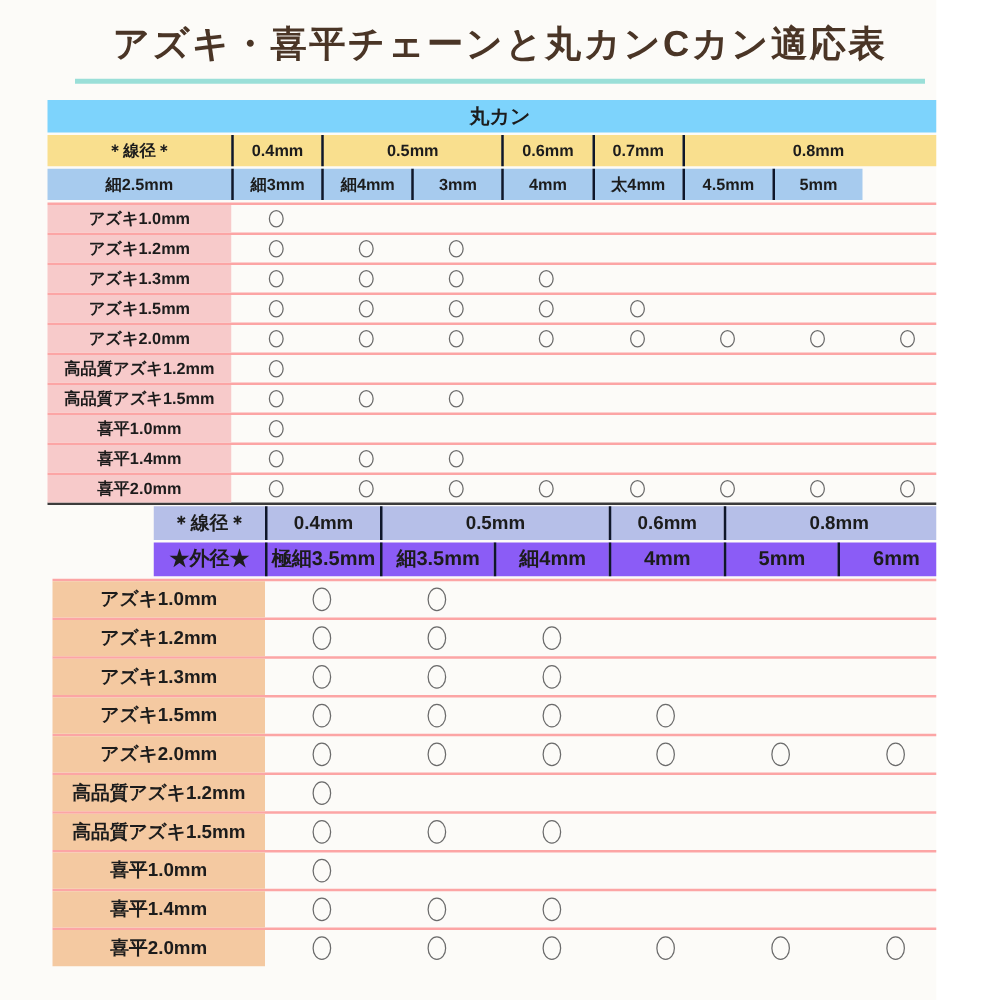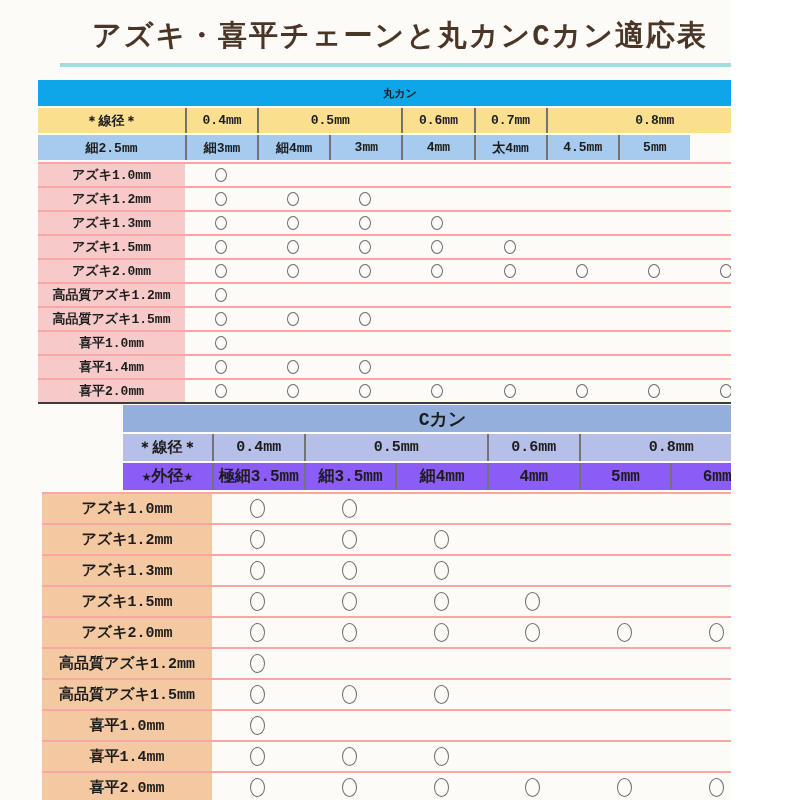--- a/index.html
+++ b/index.html
@@ -1,46 +1,47 @@
 <!DOCTYPE html>
 <html><head>
 <meta charset="utf-8">
 <style>
   html,body { margin:0; padding:0; background:#ffffff; }
   .page {
     position:relative; width:731px; height:800px; overflow:hidden;
-    background:#fcfbf8; font-family:Liberation Mono, monospace;
+    background:#fcfbf8; font-family:Liberation Sans, sans-serif;
     color:#1c1c1c;
+    padding-left:18px;
   }
   
   .title {
     position:absolute; left:60px; top:16px; width:680px; margin:0;
     text-align:center; font-size:29px; font-weight:bold; letter-spacing:2px;
     color:#4a3526; padding-bottom:7px; border-bottom:4px solid #9adfd8;
   }
   
   .hdr-cell {
     display:flex; align-items:center; justify-content:center;
     font-weight:bold; white-space:nowrap; overflow:hidden;
   }
-  .hdr-cell + .hdr-cell { border-left:2px solid #737373; }
+  .hdr-cell + .hdr-cell { border-left:2px solid #0f172a; }
   .m-cell { display:flex; align-items:center; justify-content:center; }
   .circle { border:1.5px solid #6b6b6b; border-radius:50%; background:transparent; box-sizing:border-box; }
   .lbl {
     display:flex; align-items:center; justify-content:center;
     font-weight:bold; white-space:nowrap;
   }
   .b-row { box-sizing:border-box; border-top:2px solid #fca5a5; }
   
   .table1 { position:absolute; left:38px; top:80px; width:724px; }
   .t1-grid { display:grid; grid-template-columns:147px repeat(8,1fr); }
   .t1-bar {
-    height:26px; margin-bottom:2px; background:#0ea5e9;
+    height:26px; margin-bottom:2px; background:#7dd3fc;
     display:flex; align-items:center; justify-content:center;
-    font-weight:bold; font-size:11px;
+    font-weight:bold; font-size:16px;
   }
   .t1-hrow { height:25px; margin-bottom:2px; font-size:13px; }
   .t1-wire .hdr-cell { background:#f9df8e; }
   .t1-outer .hdr-cell { background:#a7cbee; }
   .t1-b { height:24px; }
   .t1-label { background:#f7caca; font-size:13px; }
   .c1 { width:12px; height:14px; }
   #t1-body { border-bottom:2px solid #3c3c3c; }
   
   .table2 { position:absolute; left:42px; top:405px; width:720px; }
@@ -268,21 +269,20 @@
             <span class="circle c1" title="○"></span>
           </div>
           <div class="m-cell">
             <span class="circle c1" title="○"></span>
           </div>
         </div>
       </div>
   </section>
 
   <section class="table2">
-    <div class="t2-bar">Cカン</div>
     <div class="t2-grid t2-hrow t2-wire" id="t2-wire">
       <div class="hdr-cell" style="grid-column:2;">＊線径＊</div>
     <div class="hdr-cell" style="grid-column: span 1;">0.4mm</div>
         <div class="hdr-cell" style="grid-column: span 2;">0.5mm</div>
         <div class="hdr-cell" style="grid-column: span 1;">0.6mm</div>
         <div class="hdr-cell" style="grid-column: span 2;">0.8mm</div>
       </div>
     <div class="t2-grid t2-hrow t2-outer" id="t2-outer">
       <div class="hdr-cell" style="grid-column:2;">★外径★</div>
     <div class="hdr-cell">極細3.5mm</div>

